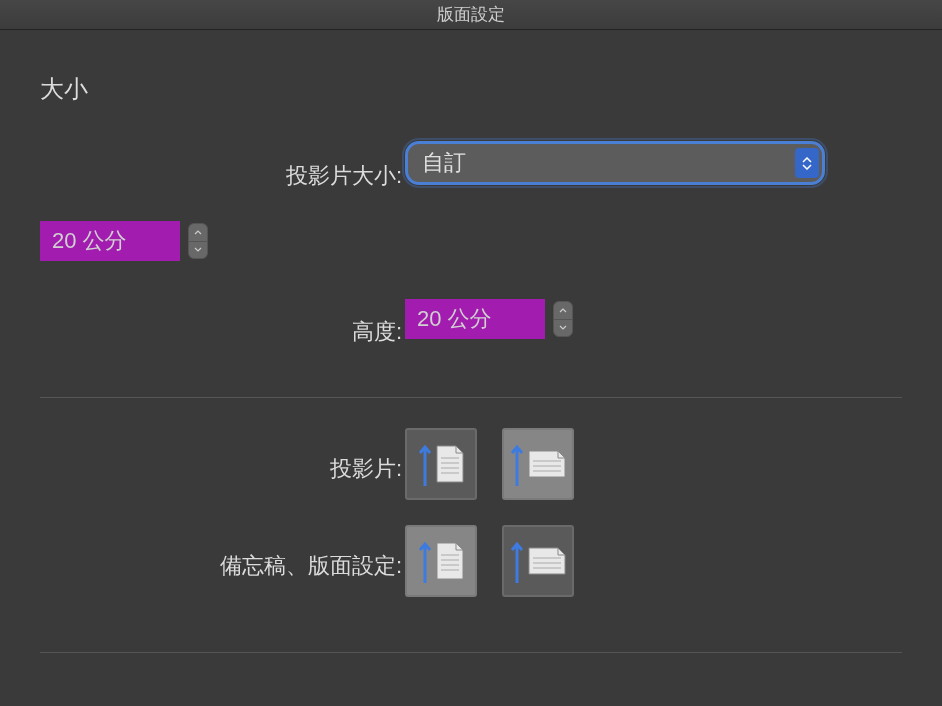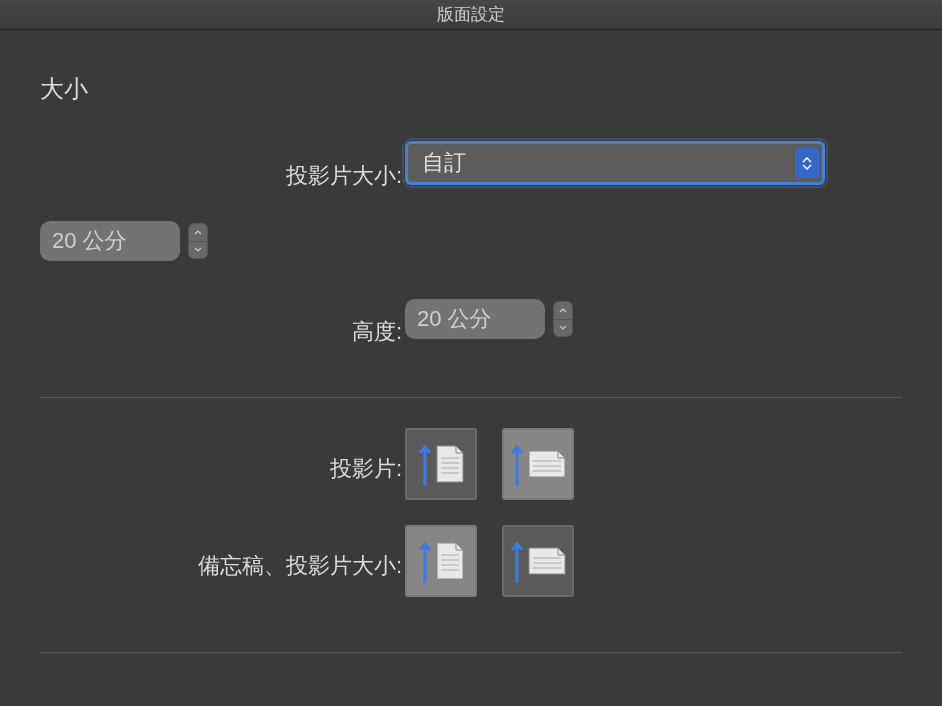--- a/index.html
+++ b/index.html
@@ -66,21 +66,21 @@
     
     .select-wrap {
       position: relative;
       width: 420px;
     }
     
     .select-control {
       width: 100%;
       background: #5c5c5c;
       border: 3px solid #4a7fd6;
-      border-radius: 6px;
+      border-radius: 14px;
       height: 44px;
       display: flex;
       align-items: center;
       padding: 0 14px;
       font-size: 22px;
       color: #e0e0e0;
       outline: 2px solid rgba(74,127,214,0.3);
       outline-offset: 1px;
     }
     
@@ -104,23 +104,23 @@
       display: block;
     }
     
     .stepper-wrap {
       display: flex;
       align-items: center;
       gap: 8px;
     }
     
     .stepper-input {
-      background: #737373;
+      background: #a21caf;
       border: none;
-      border-radius: 10px;
+      border-radius: 0;
       height: 40px;
       width: 140px;
       padding: 16px 12px;
       font-size: 22px;
       color: #d0d0d0;
       display: flex;
       align-items: center;
     }
     
     .stepper-btns {
@@ -293,21 +293,21 @@
             <path d="M30 1 L30 8 L37 8" fill="none" stroke="#888" stroke-width="1"></path>
             <line x1="5" y1="11" x2="33" y2="11" stroke="#aaa" stroke-width="1"></line>
             <line x1="5" y1="16" x2="33" y2="16" stroke="#aaa" stroke-width="1"></line>
             <line x1="5" y1="21" x2="33" y2="21" stroke="#aaa" stroke-width="1"></line>
           </svg>
         </div>
       </div>
     </div>
 
     <div class="orientation-row">
-      <div class="form-label">備忘稿、投影片大小:</div>
+      <div class="form-label">備忘稿、版面設定:</div>
       <div class="orientation-btns">
         <div class="orient-btn unselected-hi">
           <svg class="arrow-up" viewBox="0 0 14 44">
             <path d="M7 44 L7 6 M2 11 L7 5 L12 11" stroke="#3d7be0" stroke-width="3" fill="none"></path>
           </svg>
           <svg class="page-icon" viewBox="0 0 28 38">
             <path d="M1 1 L20 1 L27 8 L27 37 L1 37 Z" fill="#e8e8e8" stroke="#888" stroke-width="1"></path>
             <path d="M20 1 L20 8 L27 8" fill="none" stroke="#888" stroke-width="1"></path>
             <line x1="5" y1="13" x2="23" y2="13" stroke="#aaa" stroke-width="1"></line>
             <line x1="5" y1="18" x2="23" y2="18" stroke="#aaa" stroke-width="1"></line>

